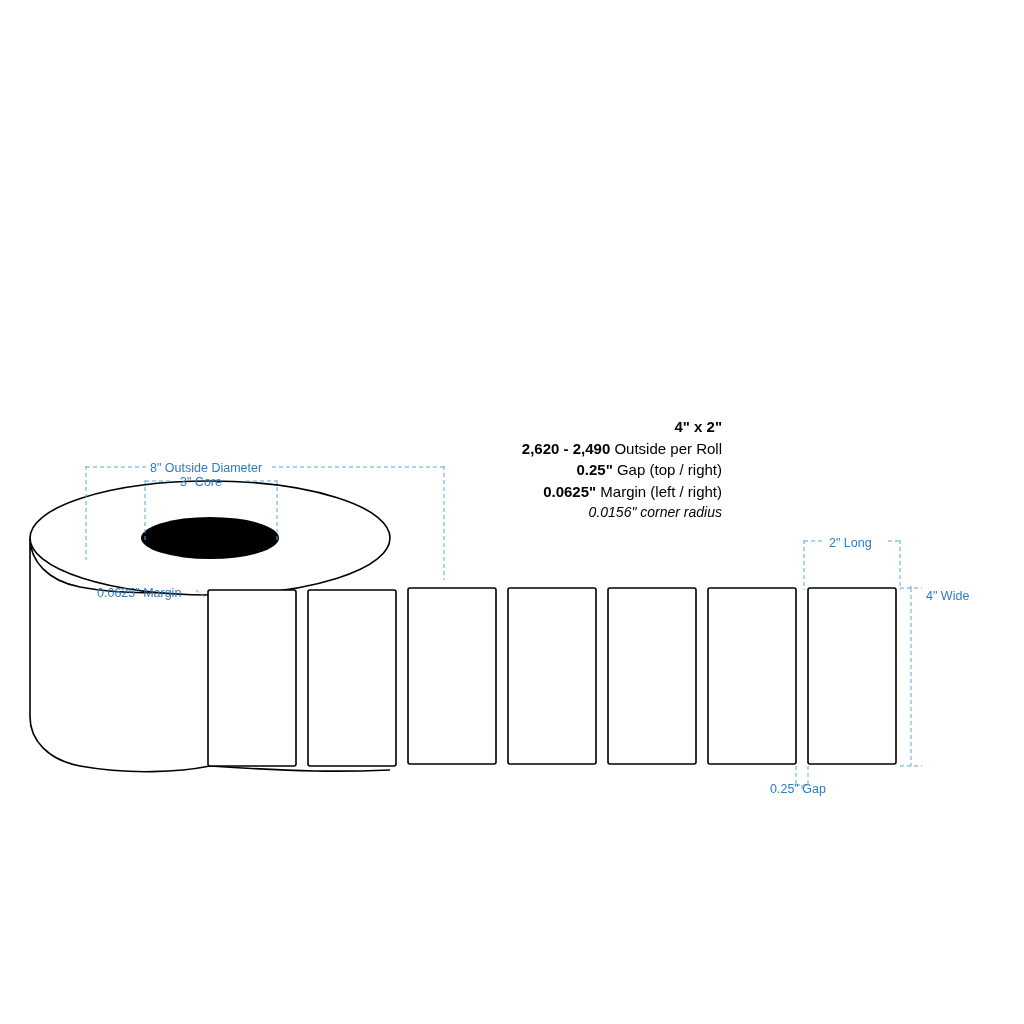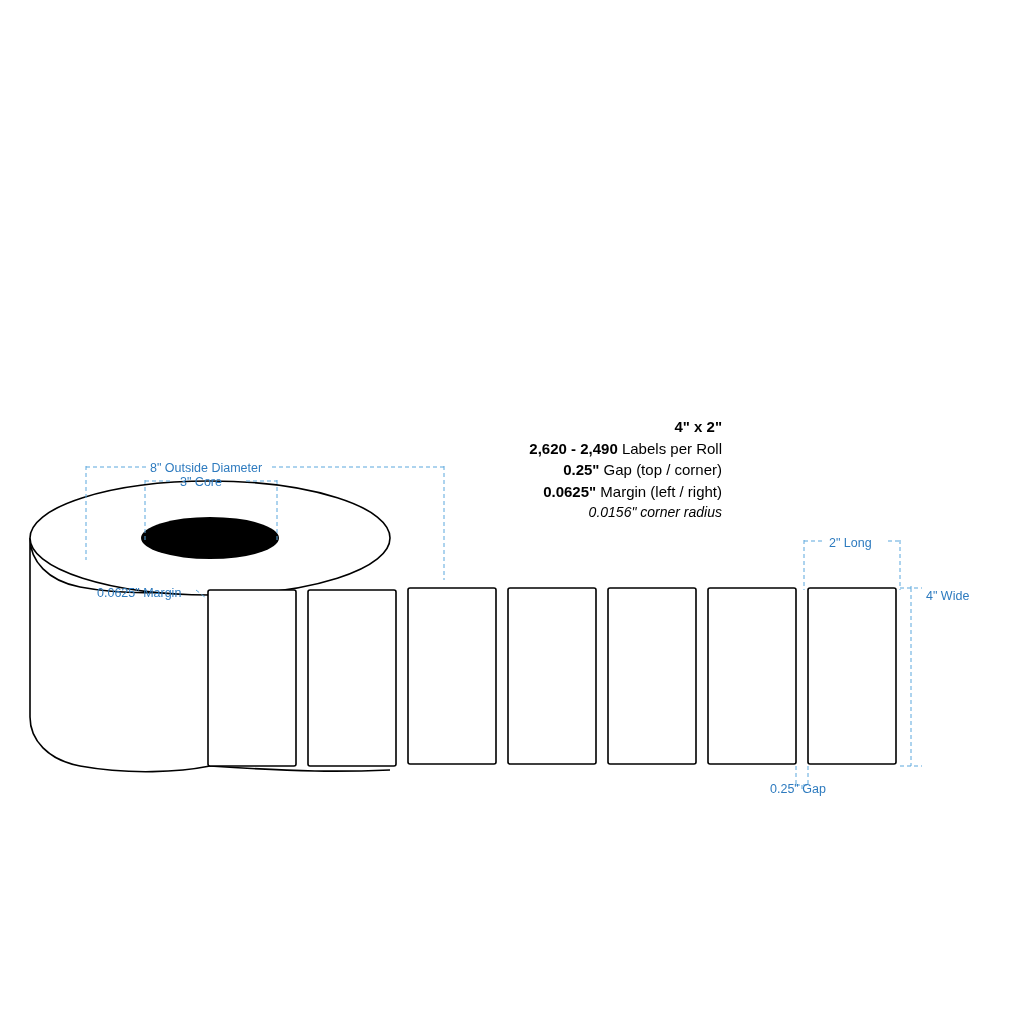--- a/index.html
+++ b/index.html
@@ -81,25 +81,25 @@
 <body>
 
 <div id="stage">
 
   <div class="spec-block">
     <div class="spec-line">
       <b>4" x 2"</b>
     </div>
     <div class="spec-line">
       <b>2,620 - 2,490</b>
-      <span class="lite">Labels per Roll</span>
+      <span class="lite">Outside per Roll</span>
     </div>
     <div class="spec-line">
       <b>0.25"</b>
-      <span class="lite">Gap (top / corner)</span>
+      <span class="lite">Gap (top / right)</span>
     </div>
     <div class="spec-line">
       <b>0.0625"</b>
       <span class="lite">Margin (left / right)</span>
     </div>
     <div class="spec-line spec-radius">0.0156" corner radius</div>
   </div>
 
   <svg width="1024" height="1024" viewBox="0 0 1024 1024">
 

